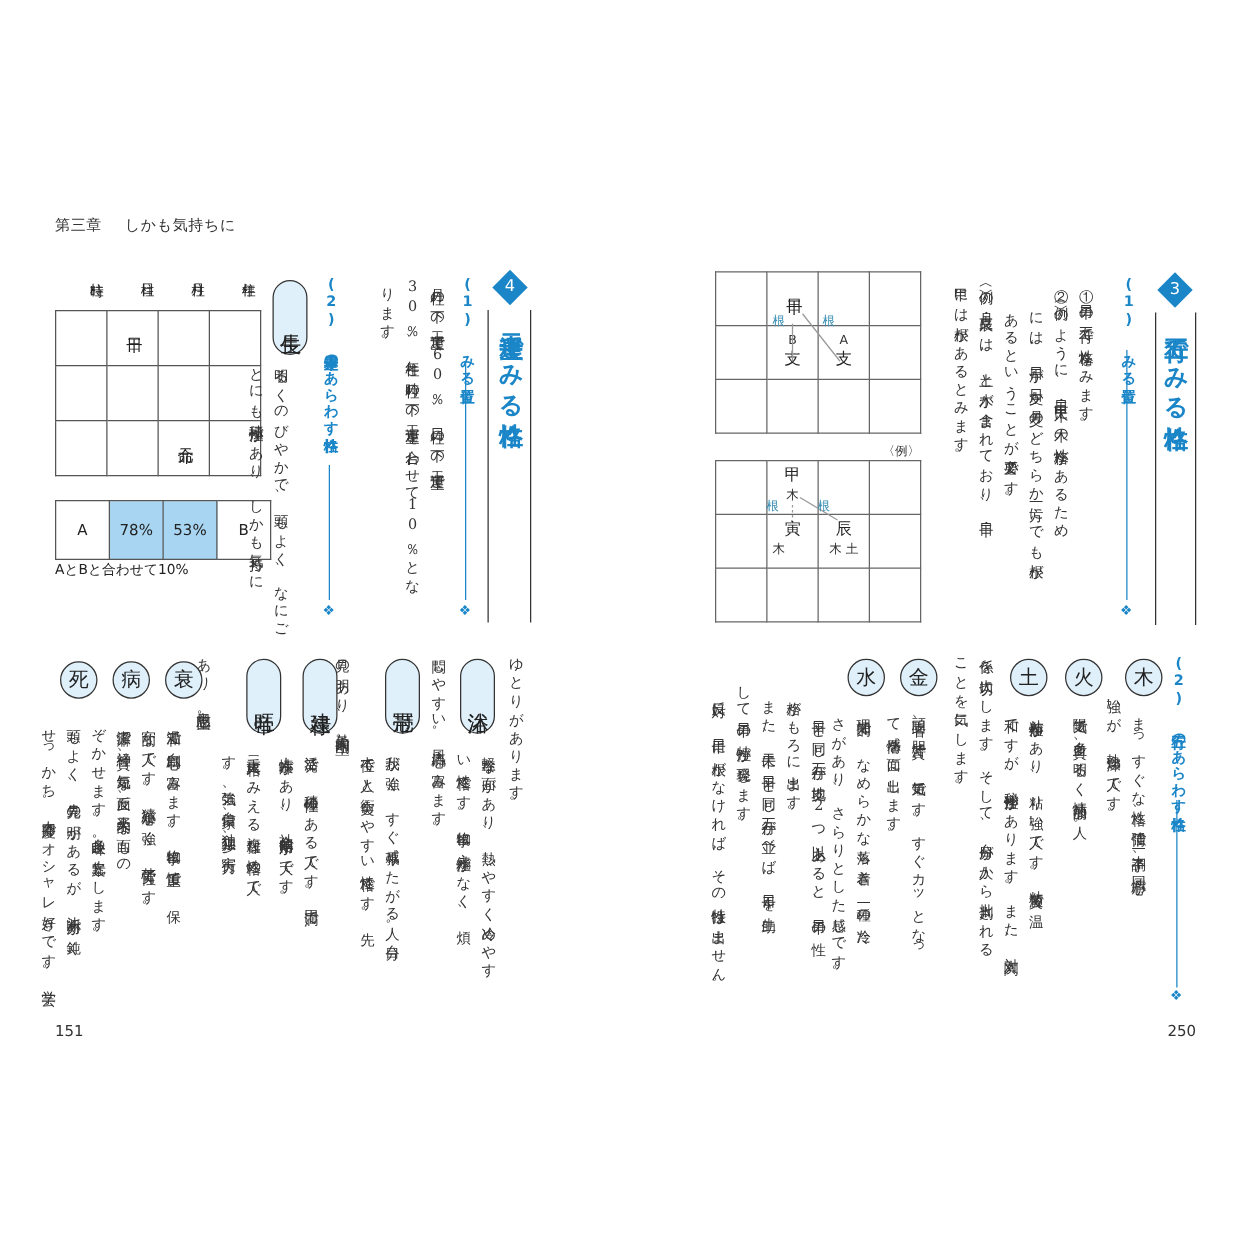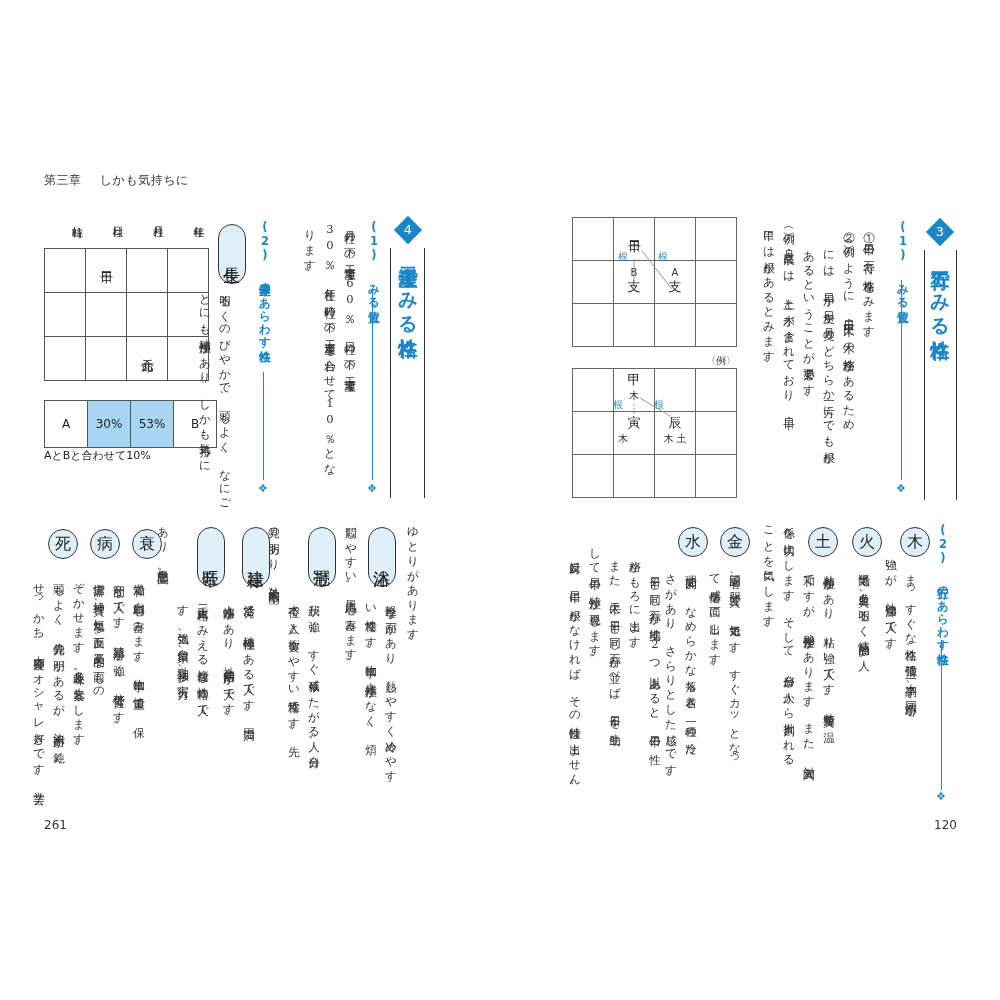--- a/index.html
+++ b/index.html
@@ -85,21 +85,21 @@
     <td class="bottom"><span class="v">元命</span></td>
     <td class="bottom"><span class="v"></span></td>
   </tr>
 </tbody>
   </table>
 
 <table class="abs pct">
   <tbody>
       <tr>
     <td>A</td>
-    <td class="hl">30%</td>
+    <td class="hl">78%</td>
     <td class="hl">53%</td>
     <td>B</td>
   </tr>
 </tbody>
   </table>
 <div class="abs pct-note">AとBと合わせて10%</div>
 
 <div class="abs diamond" style="left:398px; top:220px;"></div>
 <div class="abs diamond-num" style="left:396px; top:222px;">4</div>
 <div class="abs vline" style="left:390px; top:248px; height:250px;"></div>
@@ -164,21 +164,21 @@
   <div class="col">潔癖で神経質、短気な反面、楽天的な面もの</div>
   <div class="col">ぞかせます。多趣味。先案じします。</div>
 </div>
 
 <div class="abs circle" style="left:48px; top:529px;">死</div>
 <div class="abs body-text" style="left:30px; top:575px; height:220px; display:flex; flex-direction:row-reverse; gap:3px;">
   <div class="col">頭もよく、先見の明があるが、決断力が鈍く、</div>
   <div class="col">せっかち。内弁慶でオシャレ好きです。学芸</div>
 </div>
 
-<div class="abs page-num" style="left:44px; top:818px;">261</div>
+<div class="abs page-num" style="left:44px; top:818px;">151</div>
 
 <table class="abs ex-grid" style="left:572px; top:217px;">
   <tbody>
       <tr>
         <td></td>
         <td><span class="vert" style="display:inline-block;margin-top:2px;">日干</span></td>
         <td></td>
         <td></td>
       </tr>
   <tr>
@@ -300,13 +300,13 @@
 </div>
 
 <div class="abs body-text" style="left:566px; top:540px; height:260px; display:flex; flex-direction:row-reverse; gap:3px;">
   <div class="col" style="padding-top:28px;">日干と同じ五行が地支に2つ以上あると、日干の性</div>
   <div class="col" style="padding-top:12px;">格がもろに出ます。</div>
   <div class="col" style="padding-top:12px;">また、天干に日干と同じ五行が並べば、日干を生助</div>
   <div class="col">して日干の特性が発現します。</div>
   <div class="col" style="padding-top:12px;">反対に、日干に根がなければ、その特性は出ません。</div>
 </div>
 
-<div class="abs page-num" style="left:934px; top:818px;">120</div>
+<div class="abs page-num" style="left:934px; top:818px;">250</div>
 
 </body></html>

